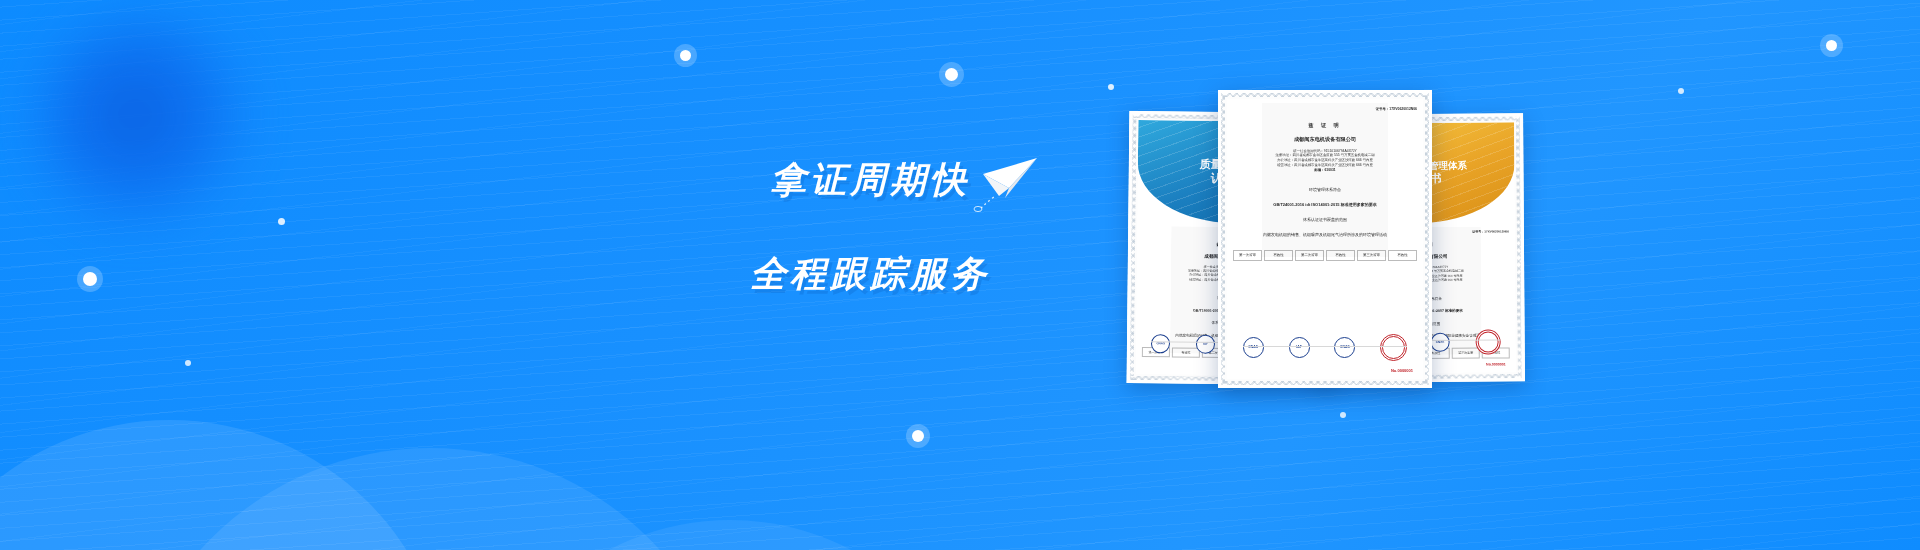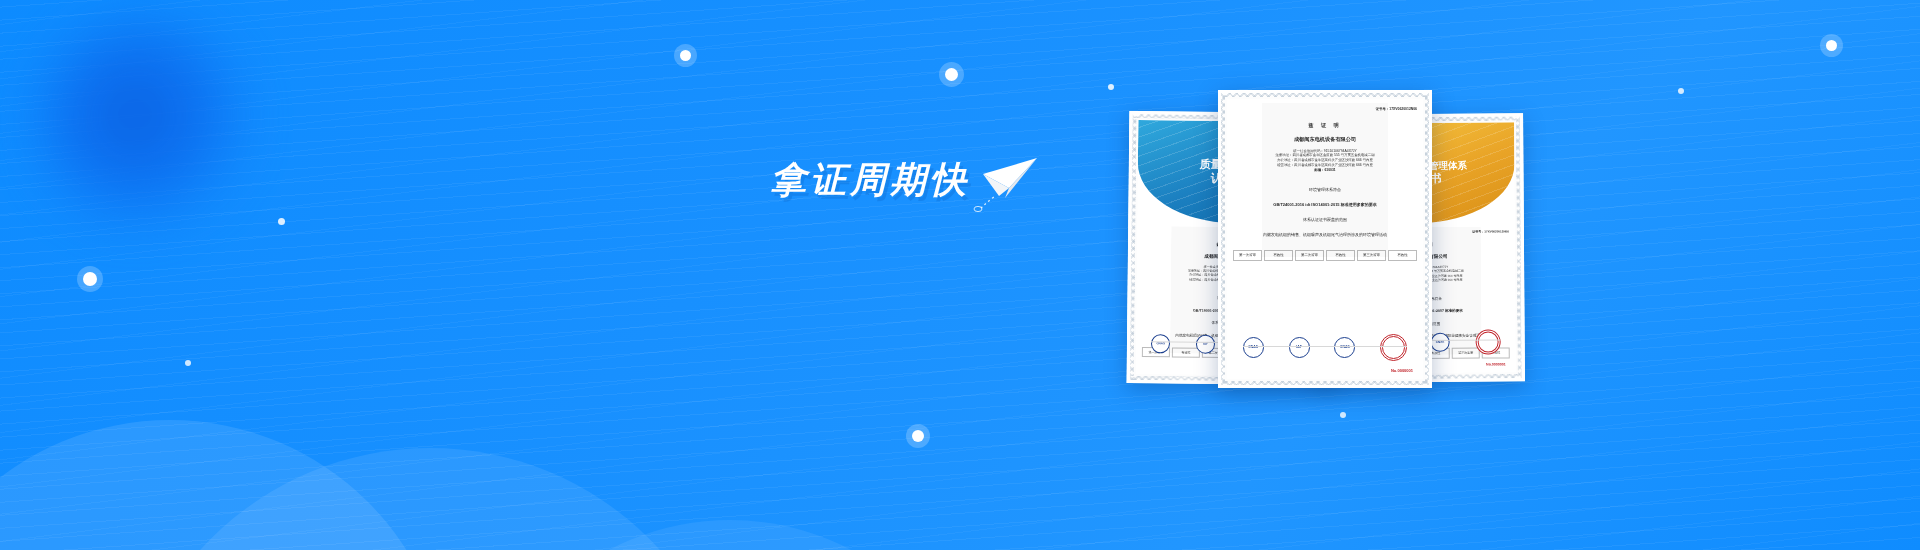--- a/index.html
+++ b/index.html
@@ -196,20 +196,21 @@
   <div class="dot glow" style="left:680px;top:50px;width:11px;height:11px;"></div>
   <div class="dot glow" style="left:945px;top:68px;width:13px;height:13px;"></div>
   <div class="dot" style="left:1108px;top:84px;width:6px;height:6px;opacity:.85;"></div>
   <div class="dot" style="left:1678px;top:88px;width:6px;height:6px;opacity:.8;"></div>
   <div class="dot glow" style="left:1826px;top:40px;width:11px;height:11px;"></div>
   <div class="dot glow" style="left:912px;top:430px;width:12px;height:12px;"></div>
   <div class="dot" style="left:1340px;top:412px;width:6px;height:6px;opacity:.8;"></div>
 
   <div class="headline">
     <div class="line l1">拿证周期快</div>
+    <div class="line l2">全程跟踪服务</div>
   </div>
 
   <div class="plane">
     <svg width="70" height="60" viewBox="0 0 70 60" aria-hidden="true">
       <path d="M8 22 L62 6 L34 36 Z" fill="#ffffff"></path>
       <path d="M34 36 L62 6 L30 46 Z" fill="#e3e8ee"></path>
       <path d="M8 22 L34 36 L24 44 Z" fill="#f2f5f8"></path>
       <path d="M6 56 q6 -6 14 -12" stroke="#ffffff" stroke-width="1.2" fill="none" stroke-dasharray="2 3" opacity=".85"></path>
       <ellipse cx="3" cy="57" rx="4" ry="2.6" stroke="#ffffff" stroke-width="1" fill="none" opacity=".75"></ellipse>
     </svg>

